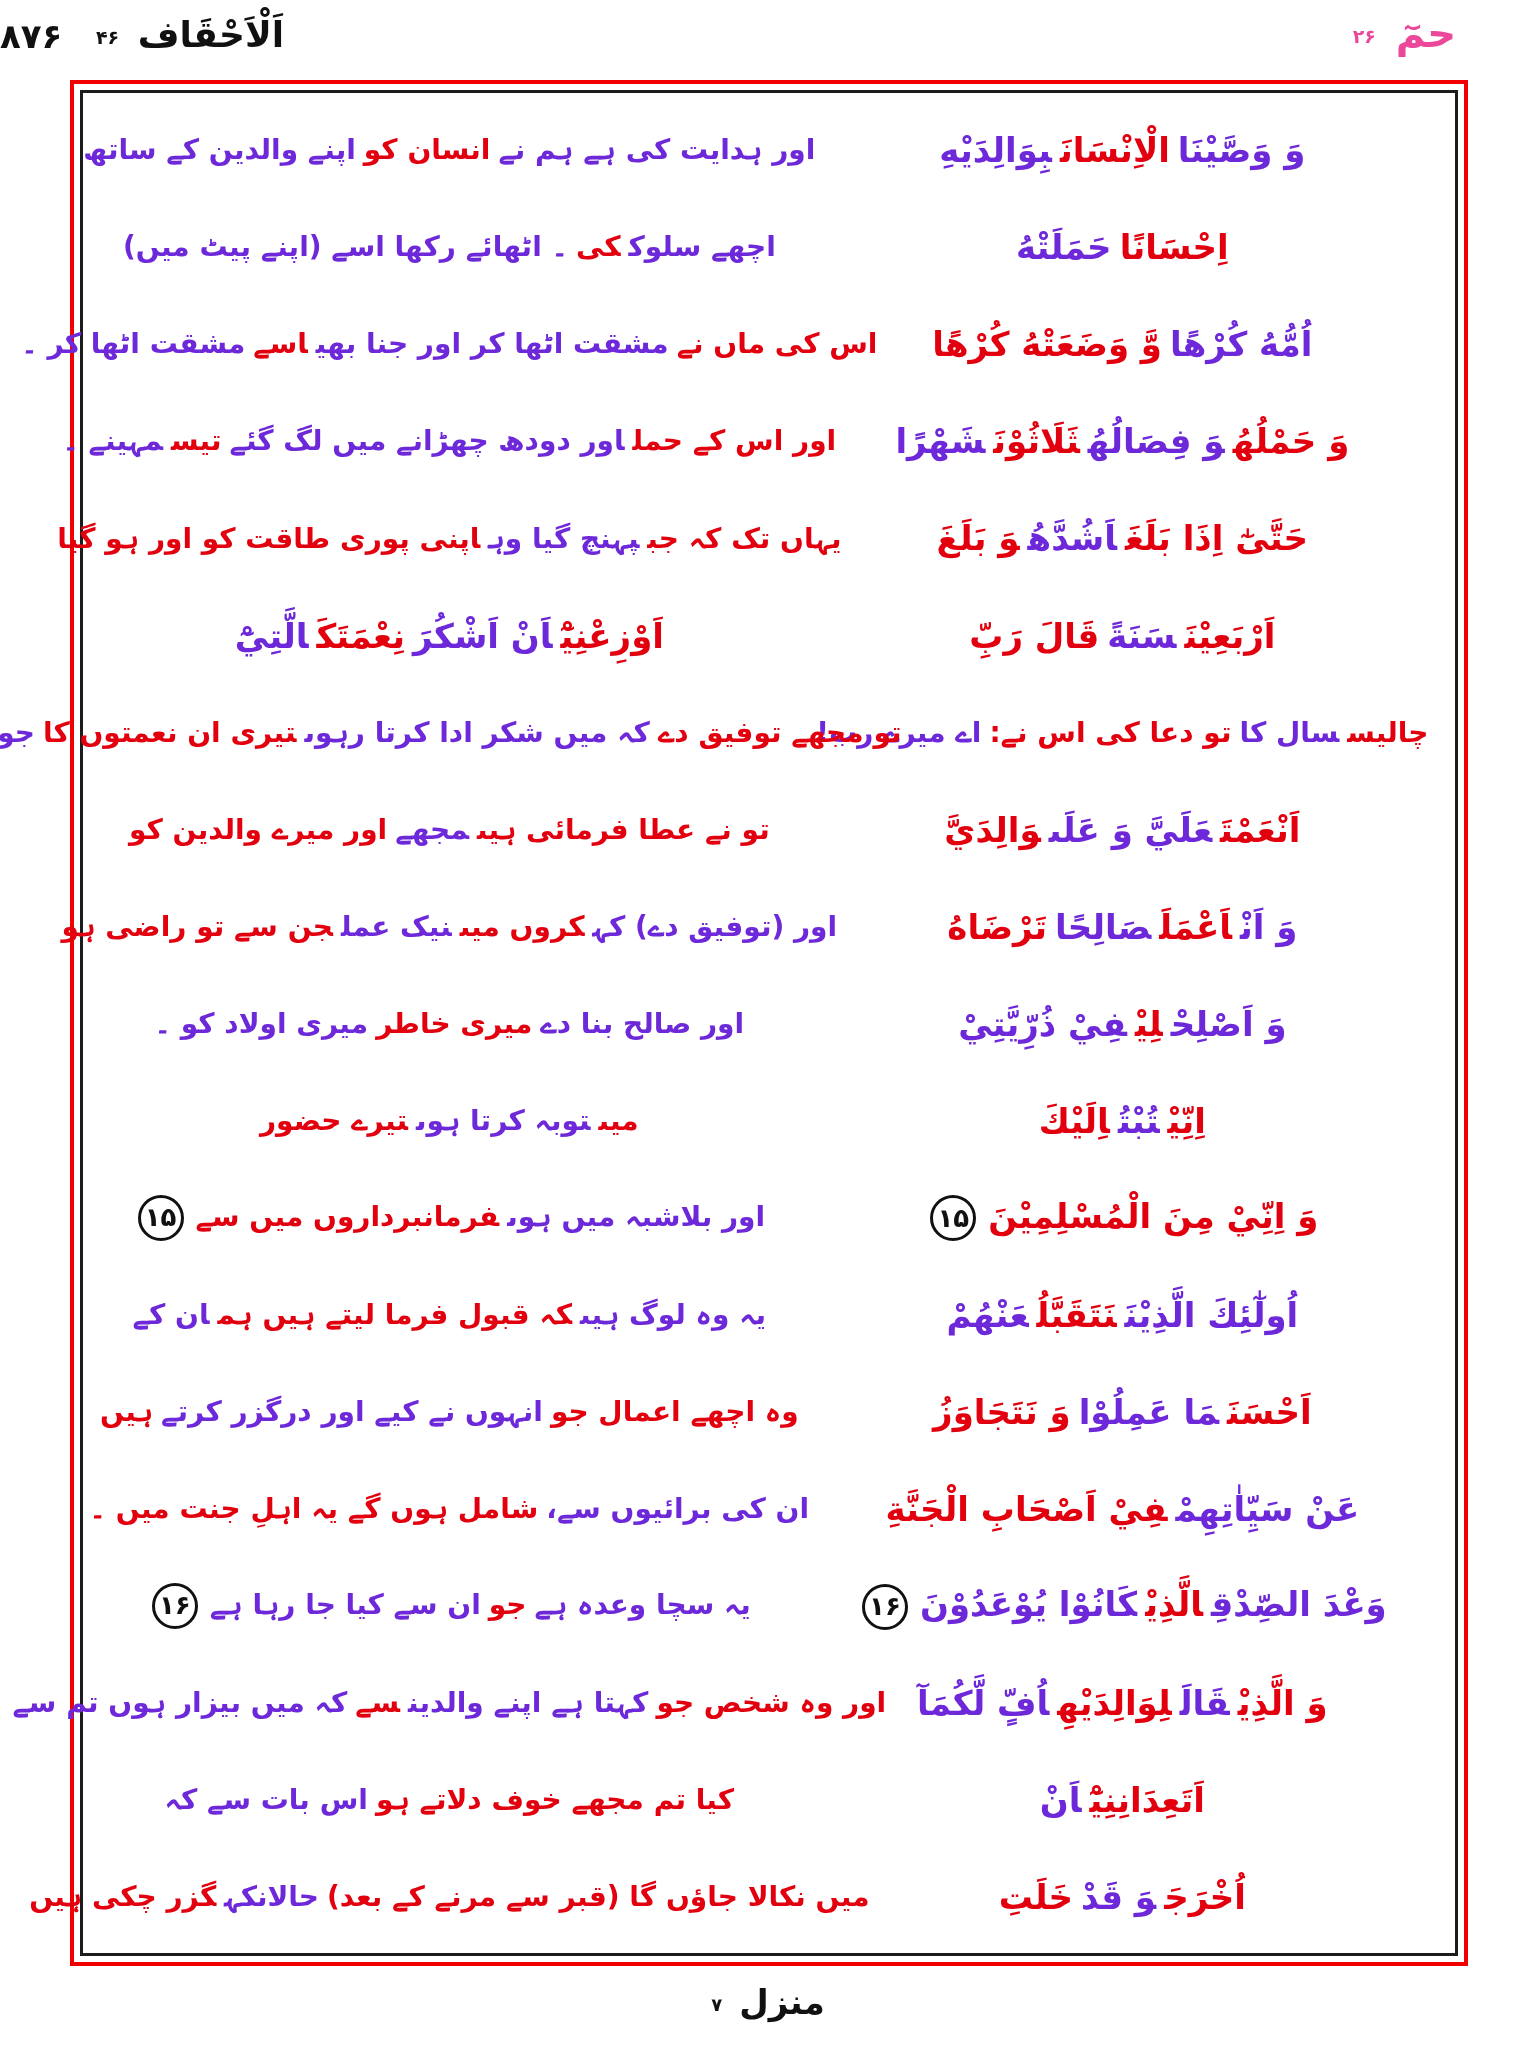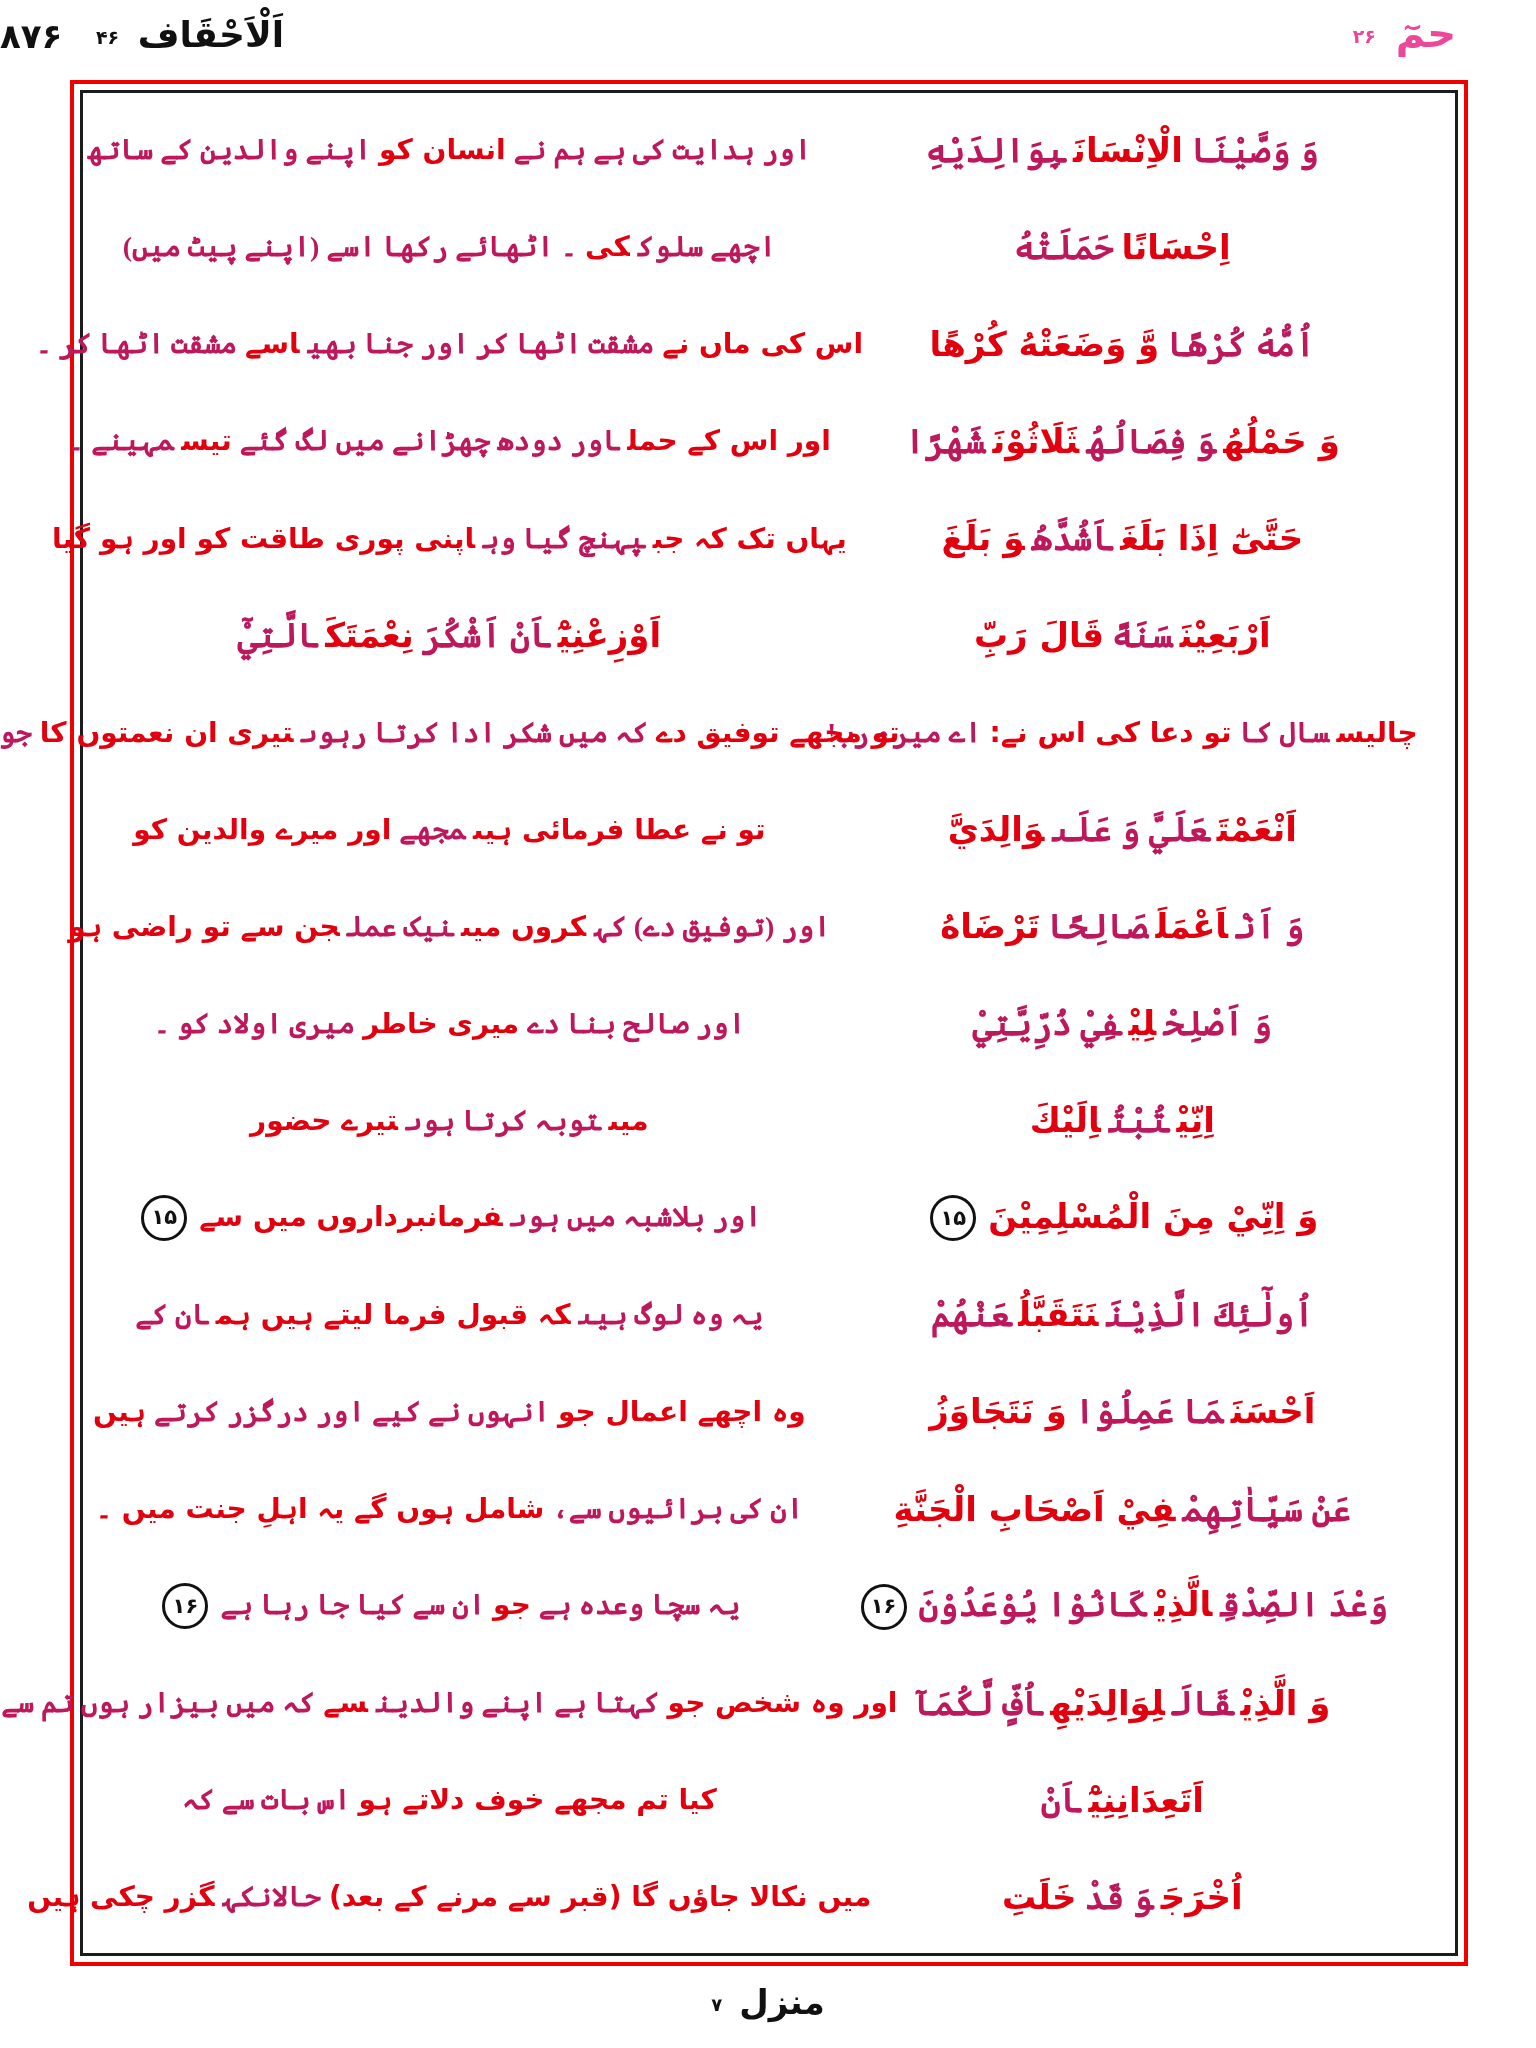--- a/index.html
+++ b/index.html
@@ -49,26 +49,26 @@
   }
   .cell{
     display:flex;align-items:center;justify-content:center;
     white-space:nowrap;overflow:visible;
     padding:0 6px;
   }
   .cell-inner{text-align:center;}
   .ar .cell-inner{font-size:34px;font-weight:bold;line-height:1.25;}
   .ur .cell-inner{font-size:28px;font-weight:bold;line-height:1.3;}
   .seg{padding:0 4px;}
-  .seg-k{color:#be185d;font-family:Liberation Serif, serif;}
+  .seg-k{color:#6d28d9;}
   .seg-r{color:#e2000f;margin-top:47px;}
   .verse-badge{
     display:inline-flex;align-items:center;justify-content:center;
     width:40px;height:40px;border:3px solid #111;border-radius:50%;
-    font-size:21px;font-weight:bold;color:#111;
+    font-size:26px;font-weight:bold;color:#111;
     margin:0 8px;vertical-align:middle;background:#fff;
   }
   
   .footer{
     position:absolute;left:0;right:0;top:1982px;
     text-align:center;font-size:34px;font-weight:bold;color:#111;
     direction:rtl;
   }
   .footer .small-num{font-size:18px;vertical-align:middle;margin-right:5px;}
 </style>

